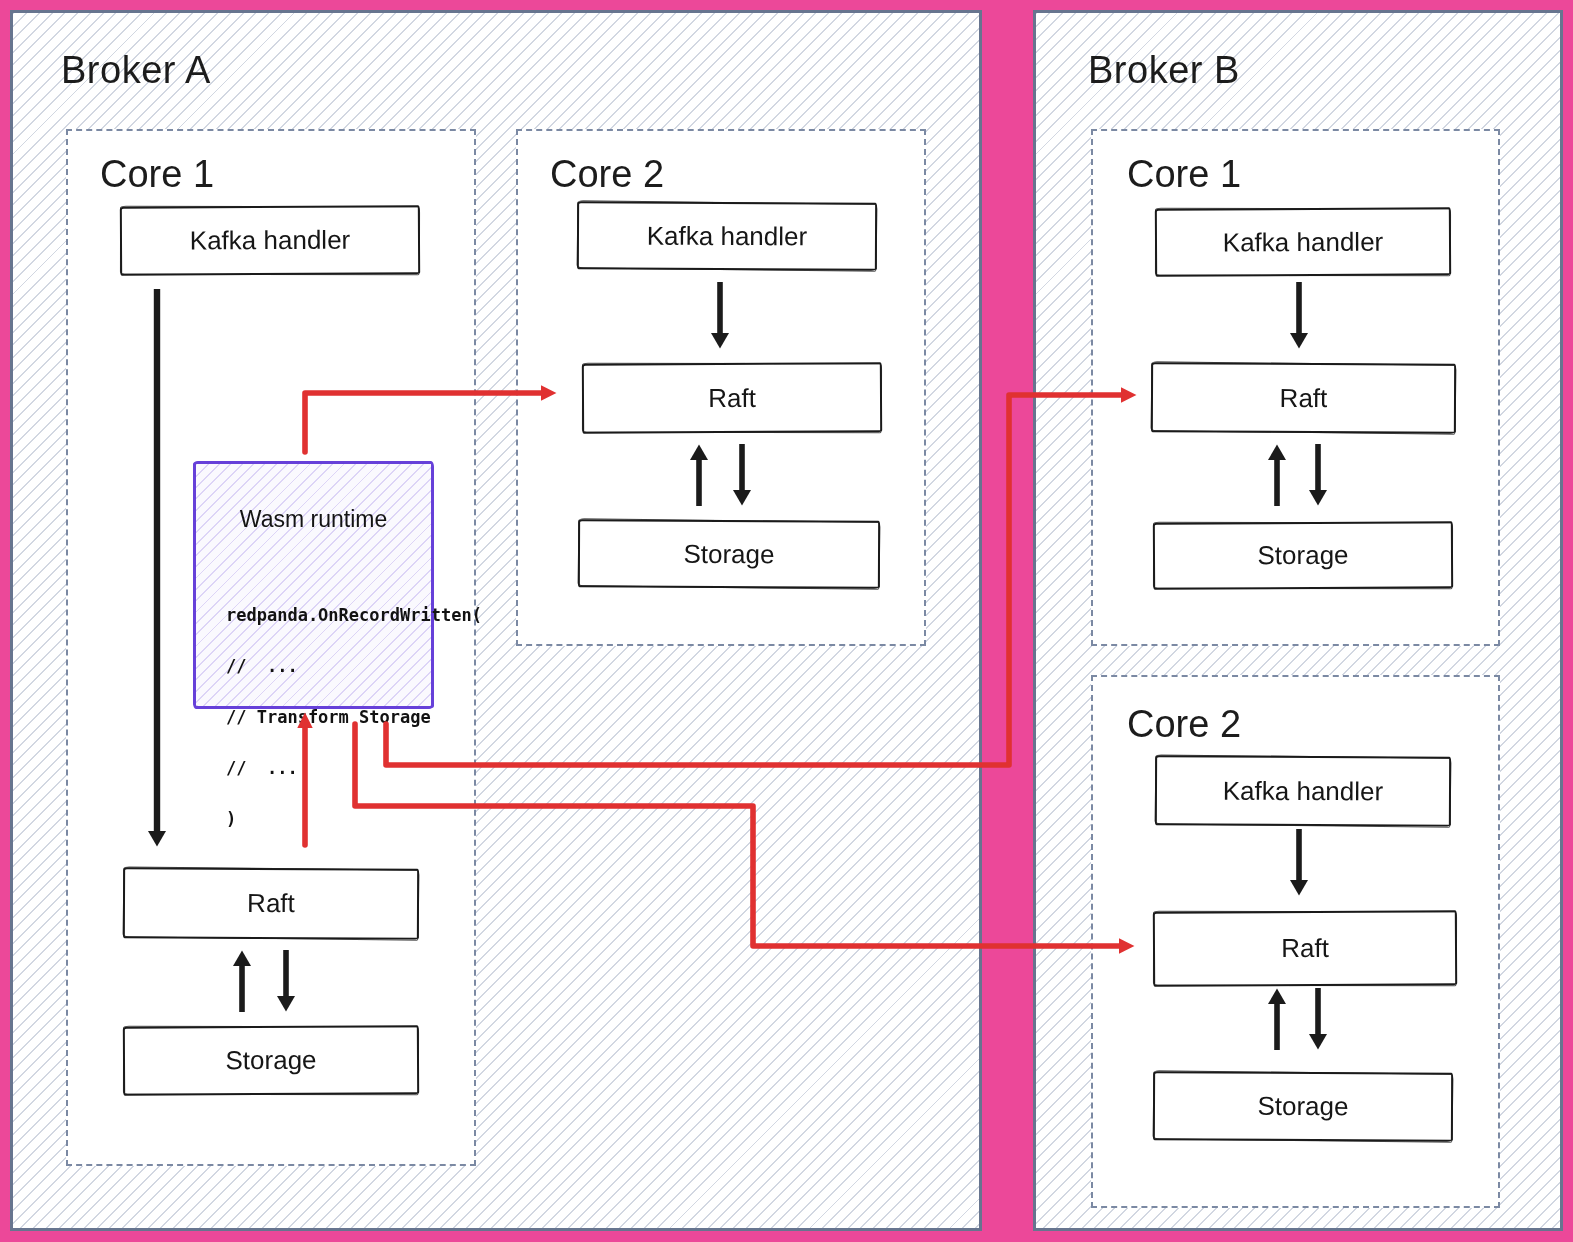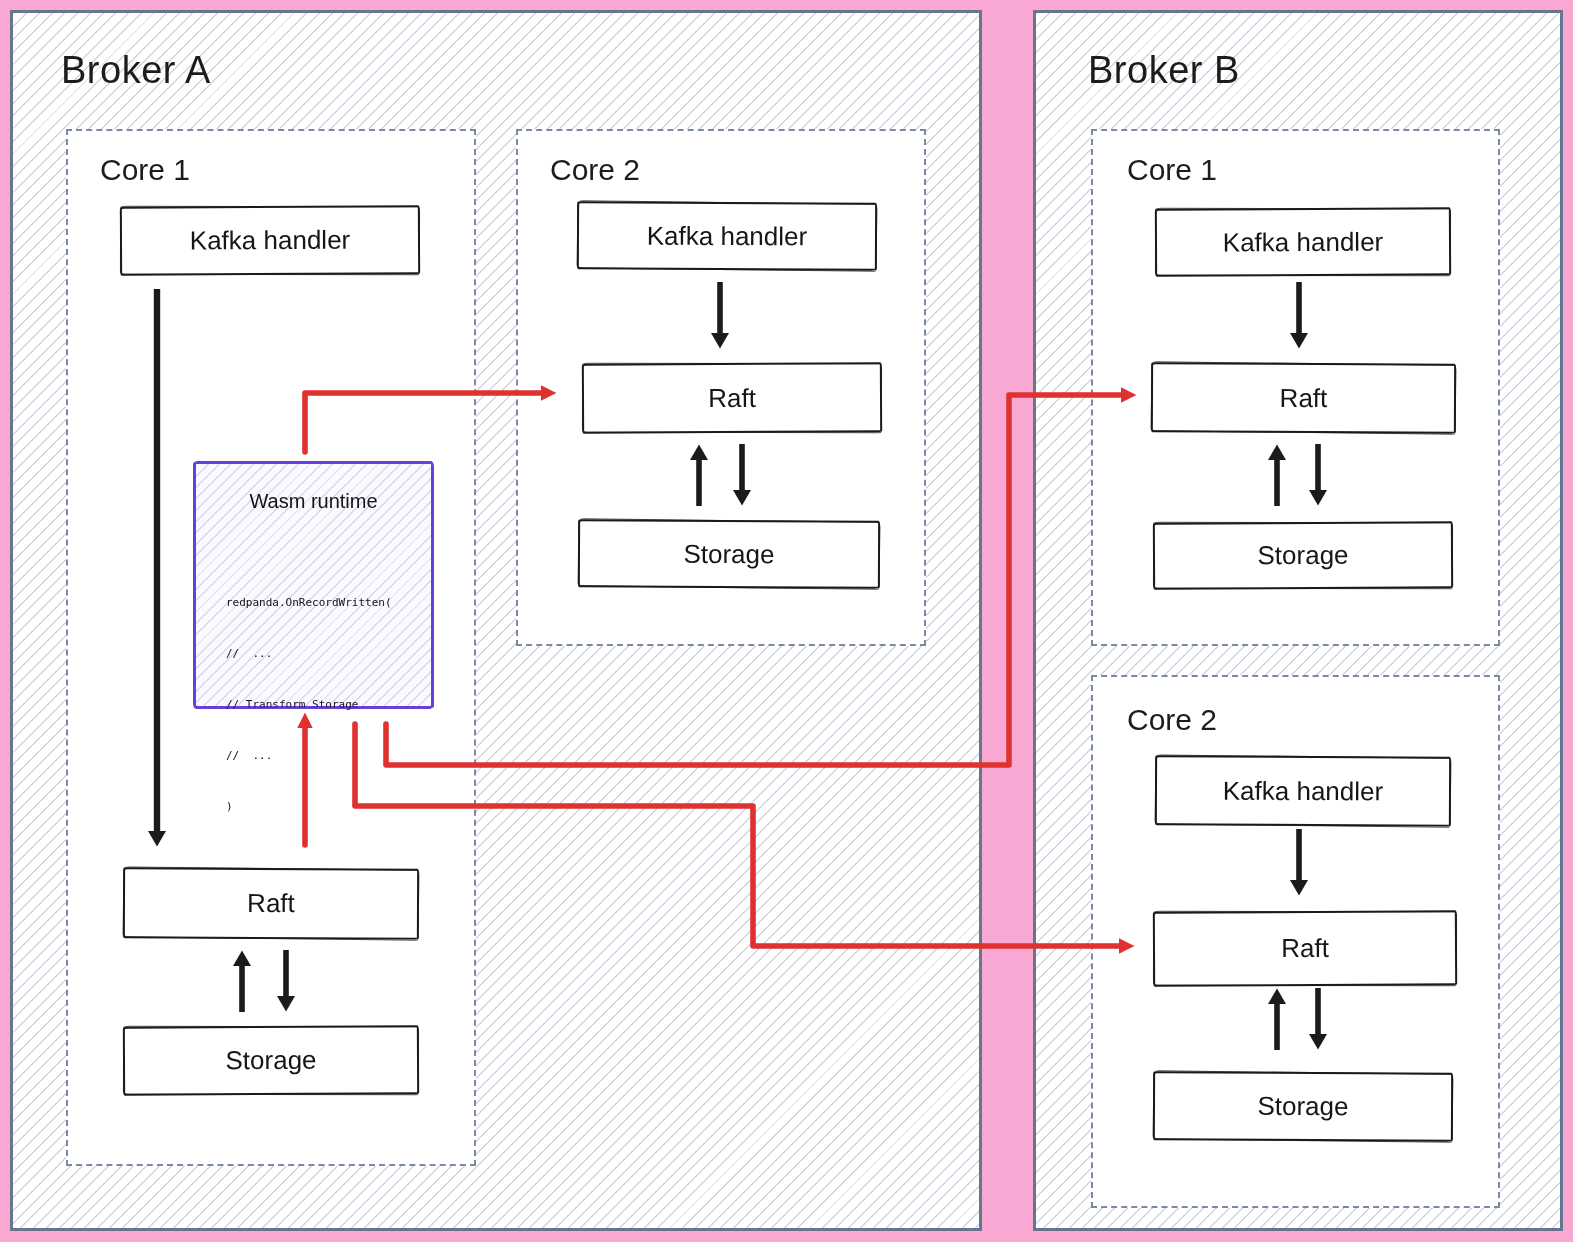--- a/index.html
+++ b/index.html
@@ -1,34 +1,34 @@
 <!DOCTYPE html>
 <html style="--red: #e03131; --purple: #6741d9; --slate: #67758f; --ink: #1b1b1b;"><head>
 <meta charset="utf-8">
 <style>
   :root{
     --red:#e03131; --purple:#6741d9; --slate:#67758f; --slate-dash:#7b89a3;
     --ink:#1b1b1b; --hatch:rgba(125,140,170,0.35); --hatch-purple:rgba(103,65,217,0.20);
   }
   *{margin:0;padding:0;box-sizing:border-box;}
   body{background:#ffffff;font-family:"Liberation Sans","DejaVu Sans",sans-serif;color:var(--ink);}
-  .canvas{position:relative;width:1573px;height:1242px;background:#f9a8d4;overflow:hidden;}
+  .canvas{position:relative;width:1573px;height:1242px;background:#ec4899;overflow:hidden;}
 
   .broker{
     position:absolute;border:3px solid var(--slate);
     background:
       repeating-linear-gradient(135deg, var(--hatch) 0 1.4px, transparent 1.4px 9px),
       #ffffff;
   }
   .broker-title{position:absolute;font-size:38px;color:#1c1c1c;letter-spacing:.5px;}
 
   .core{
     position:absolute;background:#ffffff;border:2.5px dashed var(--slate-dash);
   }
-  .core-label{position:absolute;font-size:30px;color:#1c1c1c;}
+  .core-label{position:absolute;font-size:38px;color:#1c1c1c;}
 
   .sketch{
     position:absolute;background:#ffffff;border:2.6px solid var(--ink);
     border-radius:4px 2px 6px 2px / 3px 5px 2px 5px;
     display:flex;align-items:center;justify-content:center;
     font-size:26px;color:#161616;
   }
   .sketch::after{
     content:"";position:absolute;inset:-2px;pointer-events:none;
     border:1.4px solid rgba(27,27,27,.75);
@@ -43,25 +43,25 @@
     background:
       repeating-linear-gradient(135deg, var(--hatch-purple) 0 1.3px, transparent 1.3px 8px),
       #faf9fe;
   }
   .wasm::after{
     content:"";position:absolute;inset:-2px;pointer-events:none;
     border:1.6px solid rgba(103,65,217,.8);
     border-radius:7px 3px 3px 8px / 3px 7px 5px 3px;
     transform:rotate(.45deg);
   }
-  .wasm-title{margin-top:26px;text-align:center;font-size:20px;color:#141414;}
+  .wasm-title{margin-top:42px;text-align:center;font-size:23px;color:#141414;}
   .wasm-code{
-    position:absolute;left:30px;top:96px;
+    position:absolute;left:30px;top:109px;
     font-family:"DejaVu Sans Mono","Liberation Mono",monospace;
-    font-weight:normal;font-size:11px;line-height:17px;color:#121212;white-space:pre;
+    font-weight:bold;font-size:17px;line-height:17px;color:#121212;white-space:pre;
   }
   .wasm-code span{display:block;}
 
   svg.overlay{position:absolute;left:0;top:0;pointer-events:none;}
   .stroke-red{stroke:var(--red);fill:none;stroke-width:5.6;stroke-linejoin:round;stroke-linecap:round;}
   .stroke-ink{stroke:var(--ink);fill:none;stroke-width:5.6;stroke-linecap:butt;}
   .stroke-ink-long{stroke:var(--ink);fill:none;stroke-width:6.4;stroke-linecap:butt;}
 </style>
 </head>
 <body>

